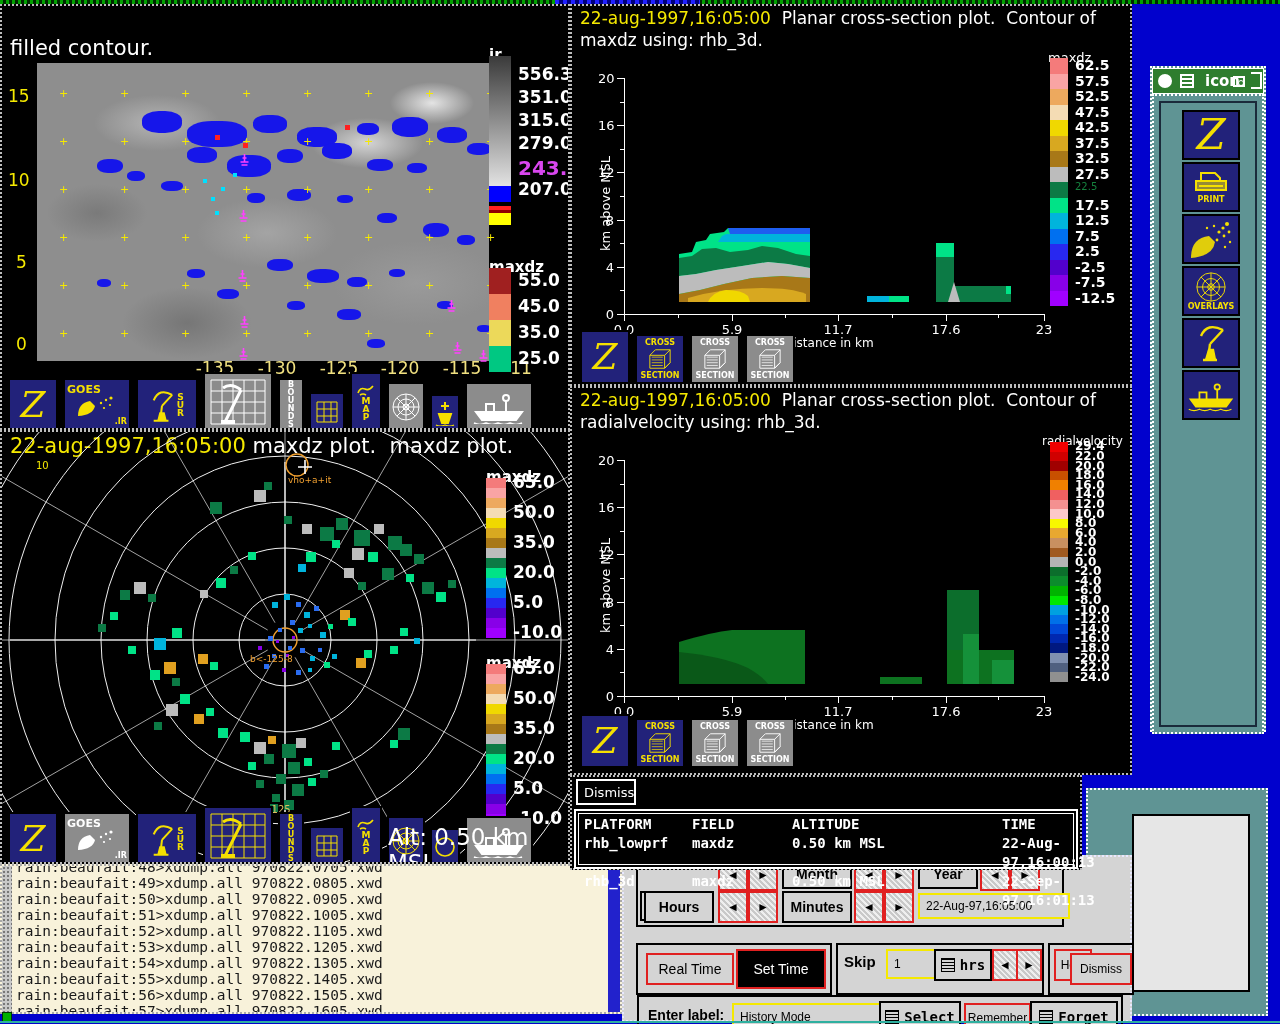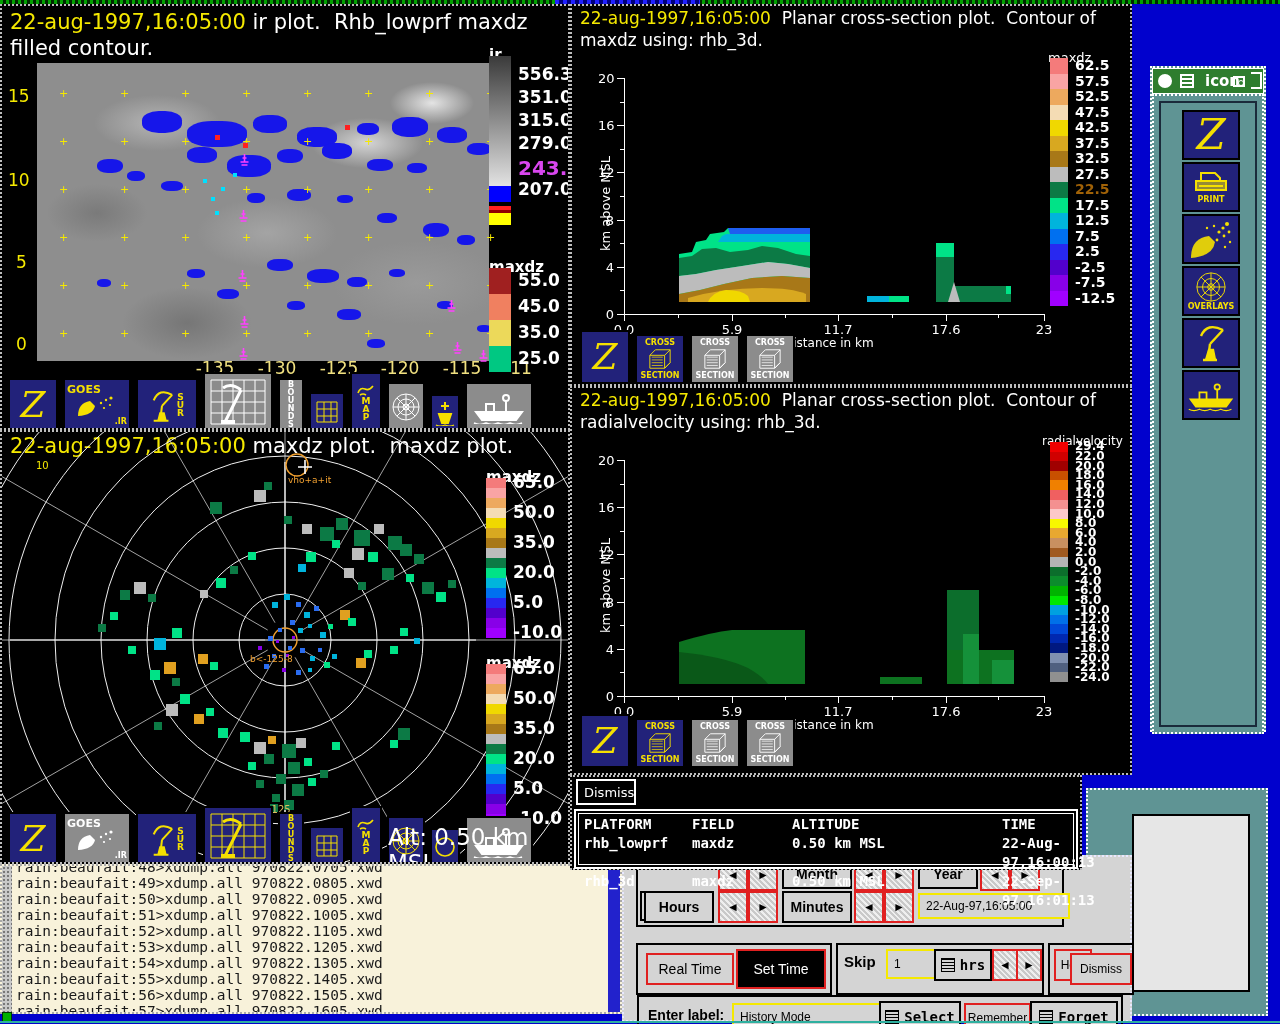--- a/index.html
+++ b/index.html
@@ -60,21 +60,20 @@
 </style>
 </head>
 <body>
 
 <div id="desktop">
 
   <div class="abs" style="left:0;top:0;width:1280px;height:4px;background:repeating-linear-gradient(90deg,#00a000 0 3px,#002800 3px 6px);"></div>
   <div class="abs" style="left:555px;top:0;width:145px;height:4px;background:repeating-linear-gradient(90deg,#2020ff 0 4px,#000080 4px 8px);"></div>
 
   <div class="panel" id="sat-panel" style="left:0;top:4px;width:570px;height:426px;">
-    <div class="title abs" style="left:8px;top:4px;"><span class="ty">22-aug-1997,16:05:00</span><span> ir plot.  Rhb_lowprf maxdz</span></div>
     <div class="title abs" style="left:8px;top:30px;">filled contour.</div>
 
     <div class="abs" id="sat-image" style="left:35px;top:57px;width:452px;height:298px;background-color:#8e8e8e;background-image:
       radial-gradient(60px 30px at 395px 40px,#e4e4e4,rgba(200,200,200,0) 70%),
       radial-gradient(80px 36px at 330px 80px,#d4d4d4,rgba(200,200,200,0) 70%),
       radial-gradient(90px 40px at 120px 60px,#b4b4b4,rgba(180,180,180,0) 70%),
       radial-gradient(70px 40px at 60px 150px,#7a7a7a,rgba(120,120,120,0) 72%),
       radial-gradient(100px 50px at 230px 170px,#a4a4a4,rgba(160,160,160,0) 70%),
       radial-gradient(120px 60px at 380px 220px,#9a9a9a,rgba(150,150,150,0) 70%),
       radial-gradient(90px 50px at 150px 260px,#767676,rgba(120,120,120,0) 72%);">
@@ -684,21 +683,21 @@
           <div style="height: 15.5px; background: rgb(160, 0, 255);"></div>
         </div>
         <span style="position: absolute; left: 25px; top: -0.93px; color: rgb(255, 255, 255); font-weight: bold; font-size: 14px; white-space: nowrap;">62.5</span>
         <span style="position: absolute; left: 25px; top: 14.57px; color: rgb(255, 255, 255); font-weight: bold; font-size: 14px; white-space: nowrap;">57.5</span>
         <span style="position: absolute; left: 25px; top: 30.07px; color: rgb(255, 255, 255); font-weight: bold; font-size: 14px; white-space: nowrap;">52.5</span>
         <span style="position: absolute; left: 25px; top: 45.57px; color: rgb(255, 255, 255); font-weight: bold; font-size: 14px; white-space: nowrap;">47.5</span>
         <span style="position: absolute; left: 25px; top: 61.07px; color: rgb(255, 255, 255); font-weight: bold; font-size: 14px; white-space: nowrap;">42.5</span>
         <span style="position: absolute; left: 25px; top: 76.57px; color: rgb(255, 255, 255); font-weight: bold; font-size: 14px; white-space: nowrap;">37.5</span>
         <span style="position: absolute; left: 25px; top: 92.07px; color: rgb(255, 255, 255); font-weight: bold; font-size: 14px; white-space: nowrap;">32.5</span>
         <span style="position: absolute; left: 25px; top: 107.57px; color: rgb(255, 255, 255); font-weight: bold; font-size: 14px; white-space: nowrap;">27.5</span>
-        <span style="position: absolute; left: 25px; top: 123.07px; color: #a16207; font-weight: bold; font-size: 14px; white-space: nowrap;">22.5</span>
+        <span style="position: absolute; left: 25px; top: 123.07px; color: #15803d; font-weight: normal; font-size: 10px; white-space: nowrap;">22.5</span>
         <span style="position: absolute; left: 25px; top: 138.57px; color: rgb(255, 255, 255); font-weight: bold; font-size: 14px; white-space: nowrap;">17.5</span>
         <span style="position: absolute; left: 25px; top: 154.07px; color: rgb(255, 255, 255); font-weight: bold; font-size: 14px; white-space: nowrap;">12.5</span>
         <span style="position: absolute; left: 25px; top: 169.57px; color: rgb(255, 255, 255); font-weight: bold; font-size: 14px; white-space: nowrap;">7.5</span>
         <span style="position: absolute; left: 25px; top: 185.07px; color: rgb(255, 255, 255); font-weight: bold; font-size: 14px; white-space: nowrap;">2.5</span>
         <span style="position: absolute; left: 25px; top: 200.57px; color: rgb(255, 255, 255); font-weight: bold; font-size: 14px; white-space: nowrap;">-2.5</span>
         <span style="position: absolute; left: 25px; top: 216.07px; color: rgb(255, 255, 255); font-weight: bold; font-size: 14px; white-space: nowrap;">-7.5</span>
         <span style="position: absolute; left: 25px; top: 231.57px; color: rgb(255, 255, 255); font-weight: bold; font-size: 14px; white-space: nowrap;">-12.5</span>
       </div>
 
     <div class="tbar" style="left:8px;top:328px;height:50px;">

